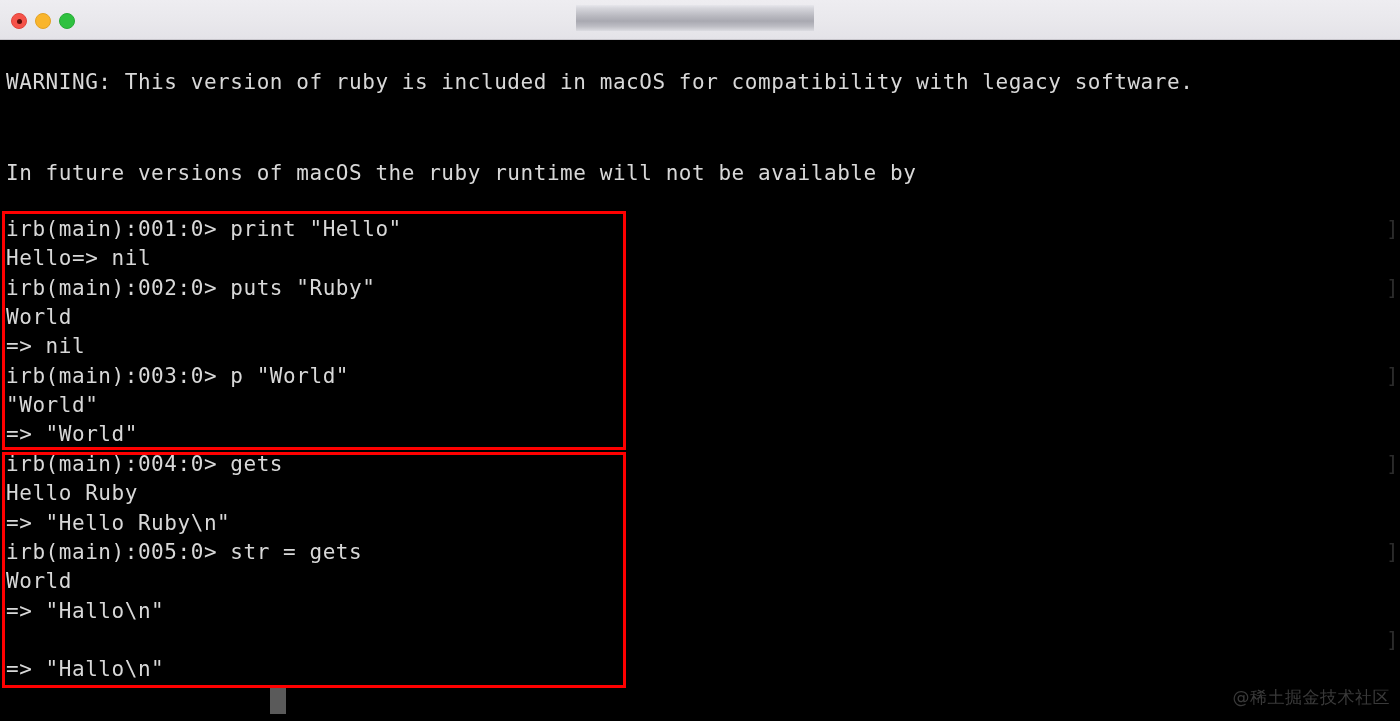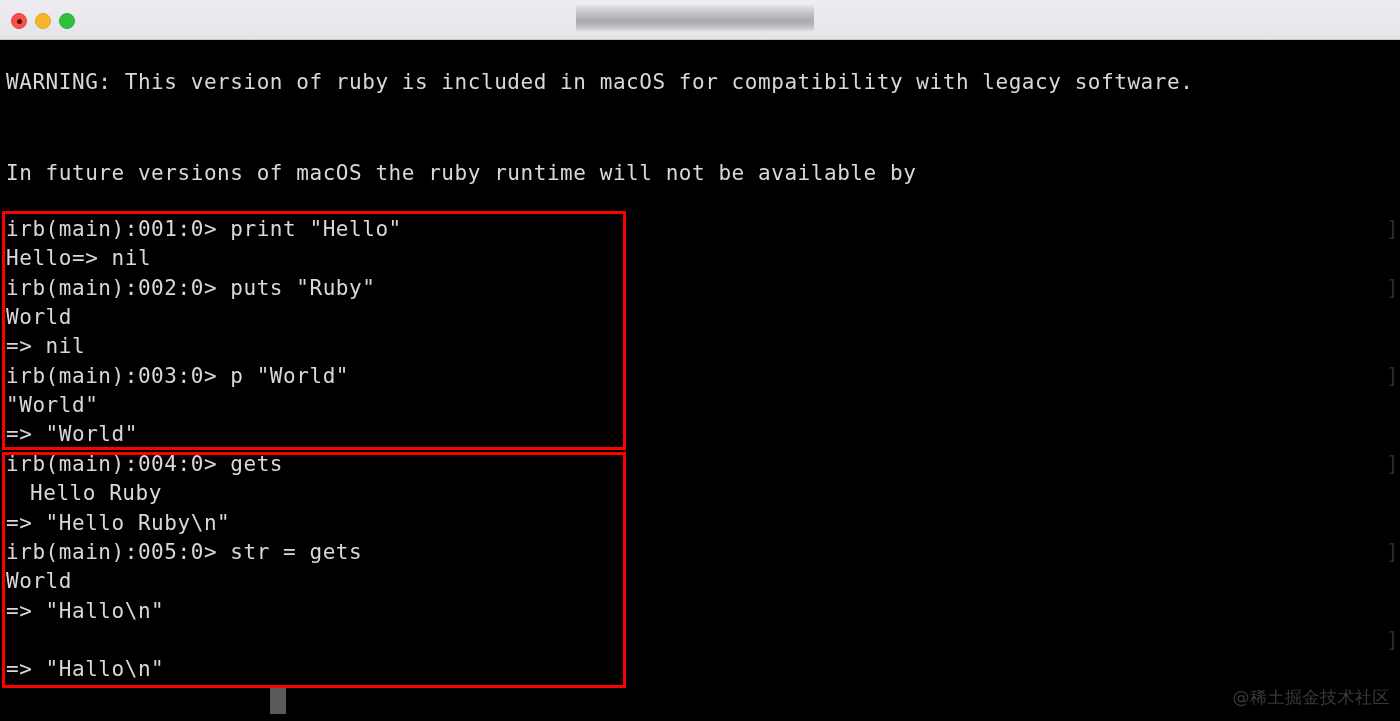--- a/index.html
+++ b/index.html
@@ -171,21 +171,21 @@
 
     <div class="term-line" style="top:175px;">irb(main):001:0&gt; print "Hello"</div>
     <div class="term-line" style="top:204px;">Hello=&gt; nil</div>
     <div class="term-line" style="top:234px;">irb(main):002:0&gt; puts "Ruby"</div>
     <div class="term-line" style="top:263px;">World</div>
     <div class="term-line" style="top:292px;text-align:center;">=&gt; nil</div>
     <div class="term-line" style="top:322px;">irb(main):003:0&gt; p "World"</div>
     <div class="term-line" style="top:351px;">"World"</div>
     <div class="term-line" style="top:380px;">=&gt; "World"</div>
     <div class="term-line" style="top:410px;">irb(main):004:0&gt; gets</div>
-    <div class="term-line" style="top:439px;margin-left:24px;">Hello Ruby</div>
+    <div class="term-line" style="top:439px;">Hello Ruby</div>
     <div class="term-line" style="top:469px;">=&gt; "Hello Ruby\n"</div>
     <div class="term-line" style="top:498px;">irb(main):005:0&gt; str = gets</div>
     <div class="term-line" style="top:527px;">World</div>
     <div class="term-line" style="top:557px;">=&gt; "Hallo\n"</div>
     <div class="term-line" style="top:615px;">=&gt; "Hallo\n"</div>
     <div class="term-line" style="top:645px;margin-top:44px;">irb(main):007:0&gt; </div>
 
     <div class="edge-mark" style="top:175px;">]</div>
     <div class="edge-mark" style="top:234px;">]</div>
     <div class="edge-mark" style="top:322px;">]</div>

